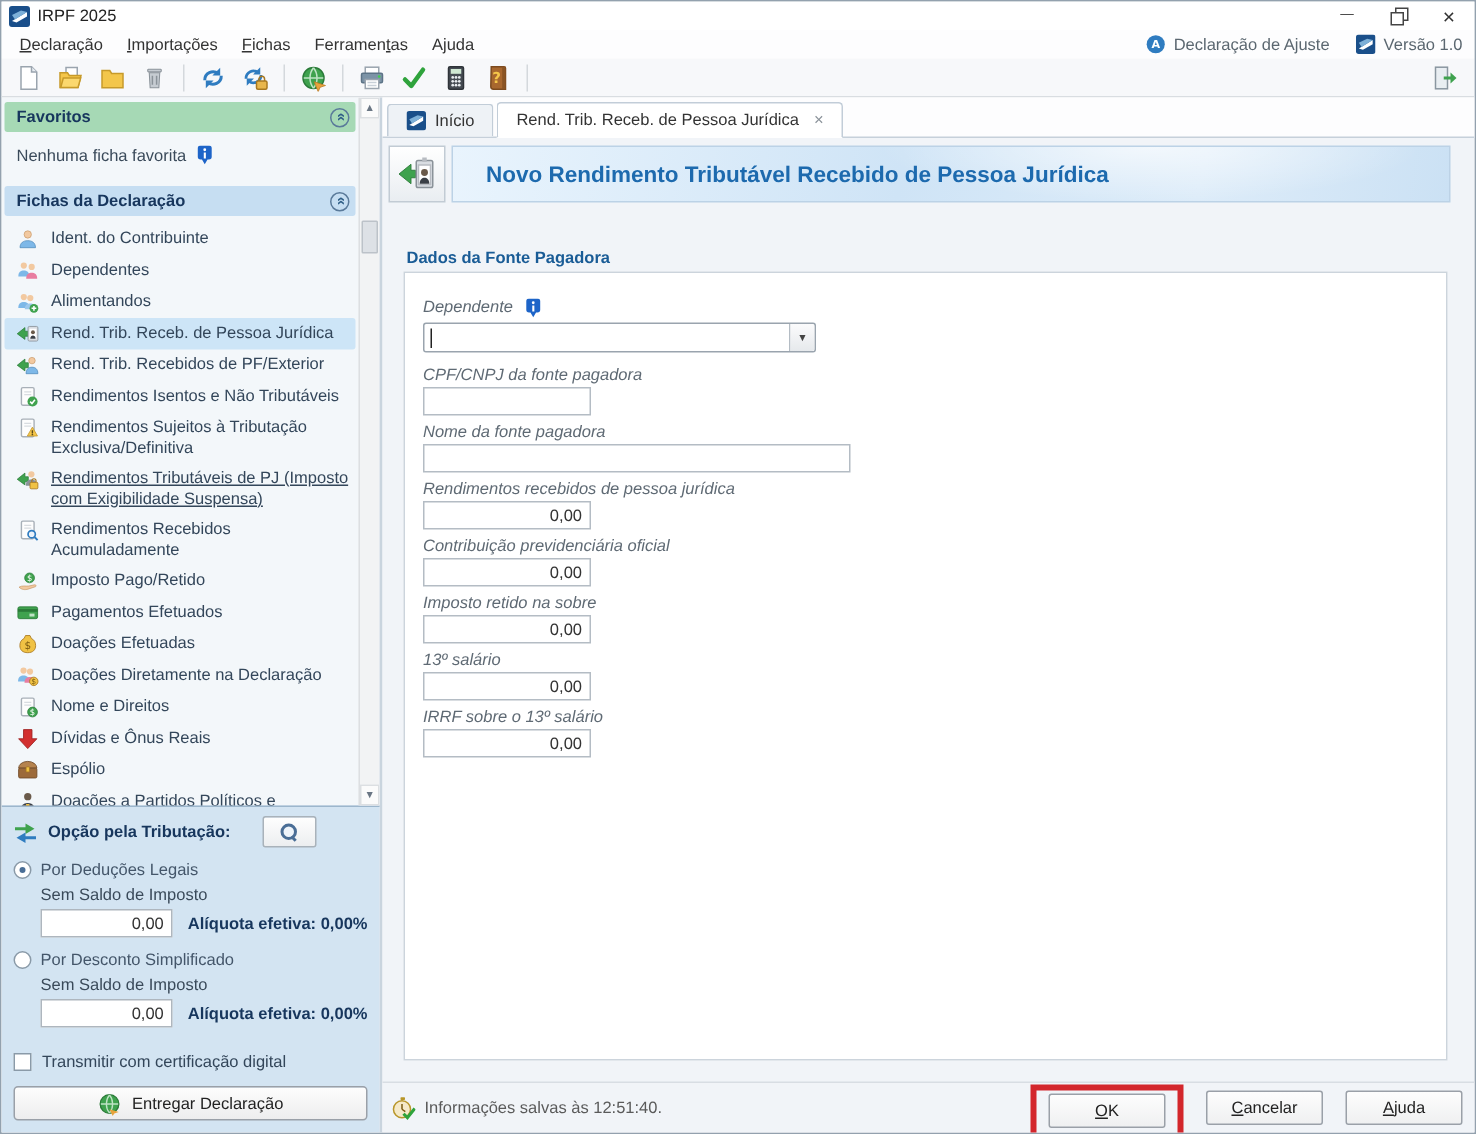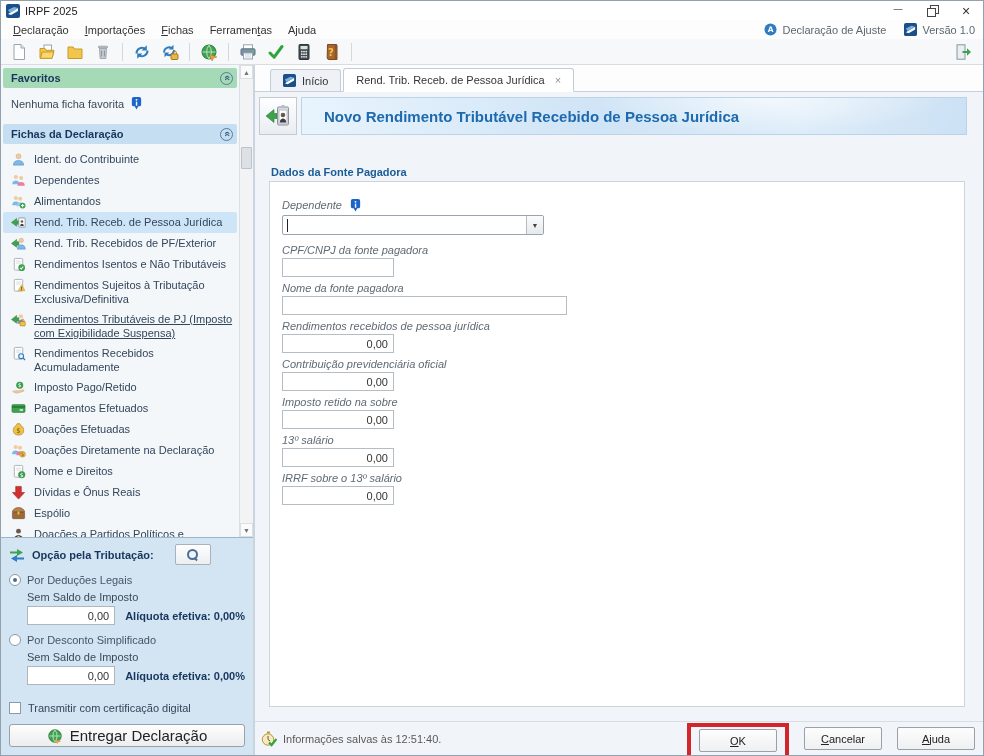--- a/index.html
+++ b/index.html
@@ -70,25 +70,25 @@
   .tp-option { margin-top:9px; }
   .radio-row { display:flex; align-items:center; gap:6px; color:#44566a; }
   .radio { width:12px; height:12px; border:1px solid #8a9aa8; border-radius:50%; background:#fff; position:relative; flex:0 0 auto; }
   .radio.on::after { content:""; position:absolute; left:3px; top:3px; width:4px; height:4px; border-radius:50%; background:#4a6e96; }
   .tp-sub { margin:5px 0 3px 18px; color:#3a4a5a; }
   .tp-valrow { display:flex; align-items:center; margin-left:18px; gap:10px; }
   .tp-input { width:112px; height:19px; background:#fff; border:1px solid #aeb6be; display:flex; align-items:center; justify-content:flex-end; padding-right:5px; color:#333; }
   .aliquota { font-weight:bold; color:#17365d; white-space:nowrap; }
   .cert-row { display:flex; align-items:center; gap:7px; margin-top:17px; color:#33465a; }
   .checkbox { width:12px; height:12px; border:1px solid #8a9aa8; background:#fff; flex:0 0 auto; }
-  .submit-btn { margin-top:10px; height:23px; background:linear-gradient(#fdfdfd,#ededee); border:1px solid #9aa0a8; border-radius:3px; display:flex; align-items:center; justify-content:center; gap:7px; color:#222; font-size:15px; }
+  .submit-btn { margin-top:10px; height:23px; background:linear-gradient(#fdfdfd,#ededee); border:1px solid #9aa0a8; border-radius:3px; display:flex; align-items:center; justify-content:center; gap:7px; color:#222; font-size:11px; }
 
   
   .main { flex:1; display:flex; flex-direction:column; min-width:0; background:#f1f4f8; }
-  .tabstrip { height:27px; background:#fdfdfe; display:flex; align-items:flex-end; padding-left:15px; border-bottom:1px solid #c6d0da; }
+  .tabstrip { height:27px; background:#fdfdfe; display:flex; align-items:flex-end; padding-left:3px; border-bottom:1px solid #c6d0da; }
   .tab { height:22px; display:flex; align-items:center; gap:6px; padding:0 12px; border:1px solid #c2cdd8; border-bottom:none; border-radius:3px 3px 0 0; margin-right:2px; color:#333; }
   .tab.inactive { background:#eef2f6; }
   .tab.active { background:#fff; height:24px; margin-bottom:-1px; border-bottom:1px solid #fff; }
   .tab-close { color:#8a9299; font-size:11px; margin-left:4px; }
   .tab-close::before { content:"×"; }
 
   .page { flex:1; display:flex; flex-direction:column; padding:5px 16px 0 4px; min-height:0; }
   .header-row { display:flex; gap:4px; height:38px; }
   .hdr-icon-box { width:38px; height:38px; background:linear-gradient(#ffffff,#e9edf1); border:1px solid #c2cbd4; display:flex; align-items:center; justify-content:center; }
   .banner { flex:1; border:1px solid #bcd2e6; display:flex; align-items:center; padding-left:22px;

